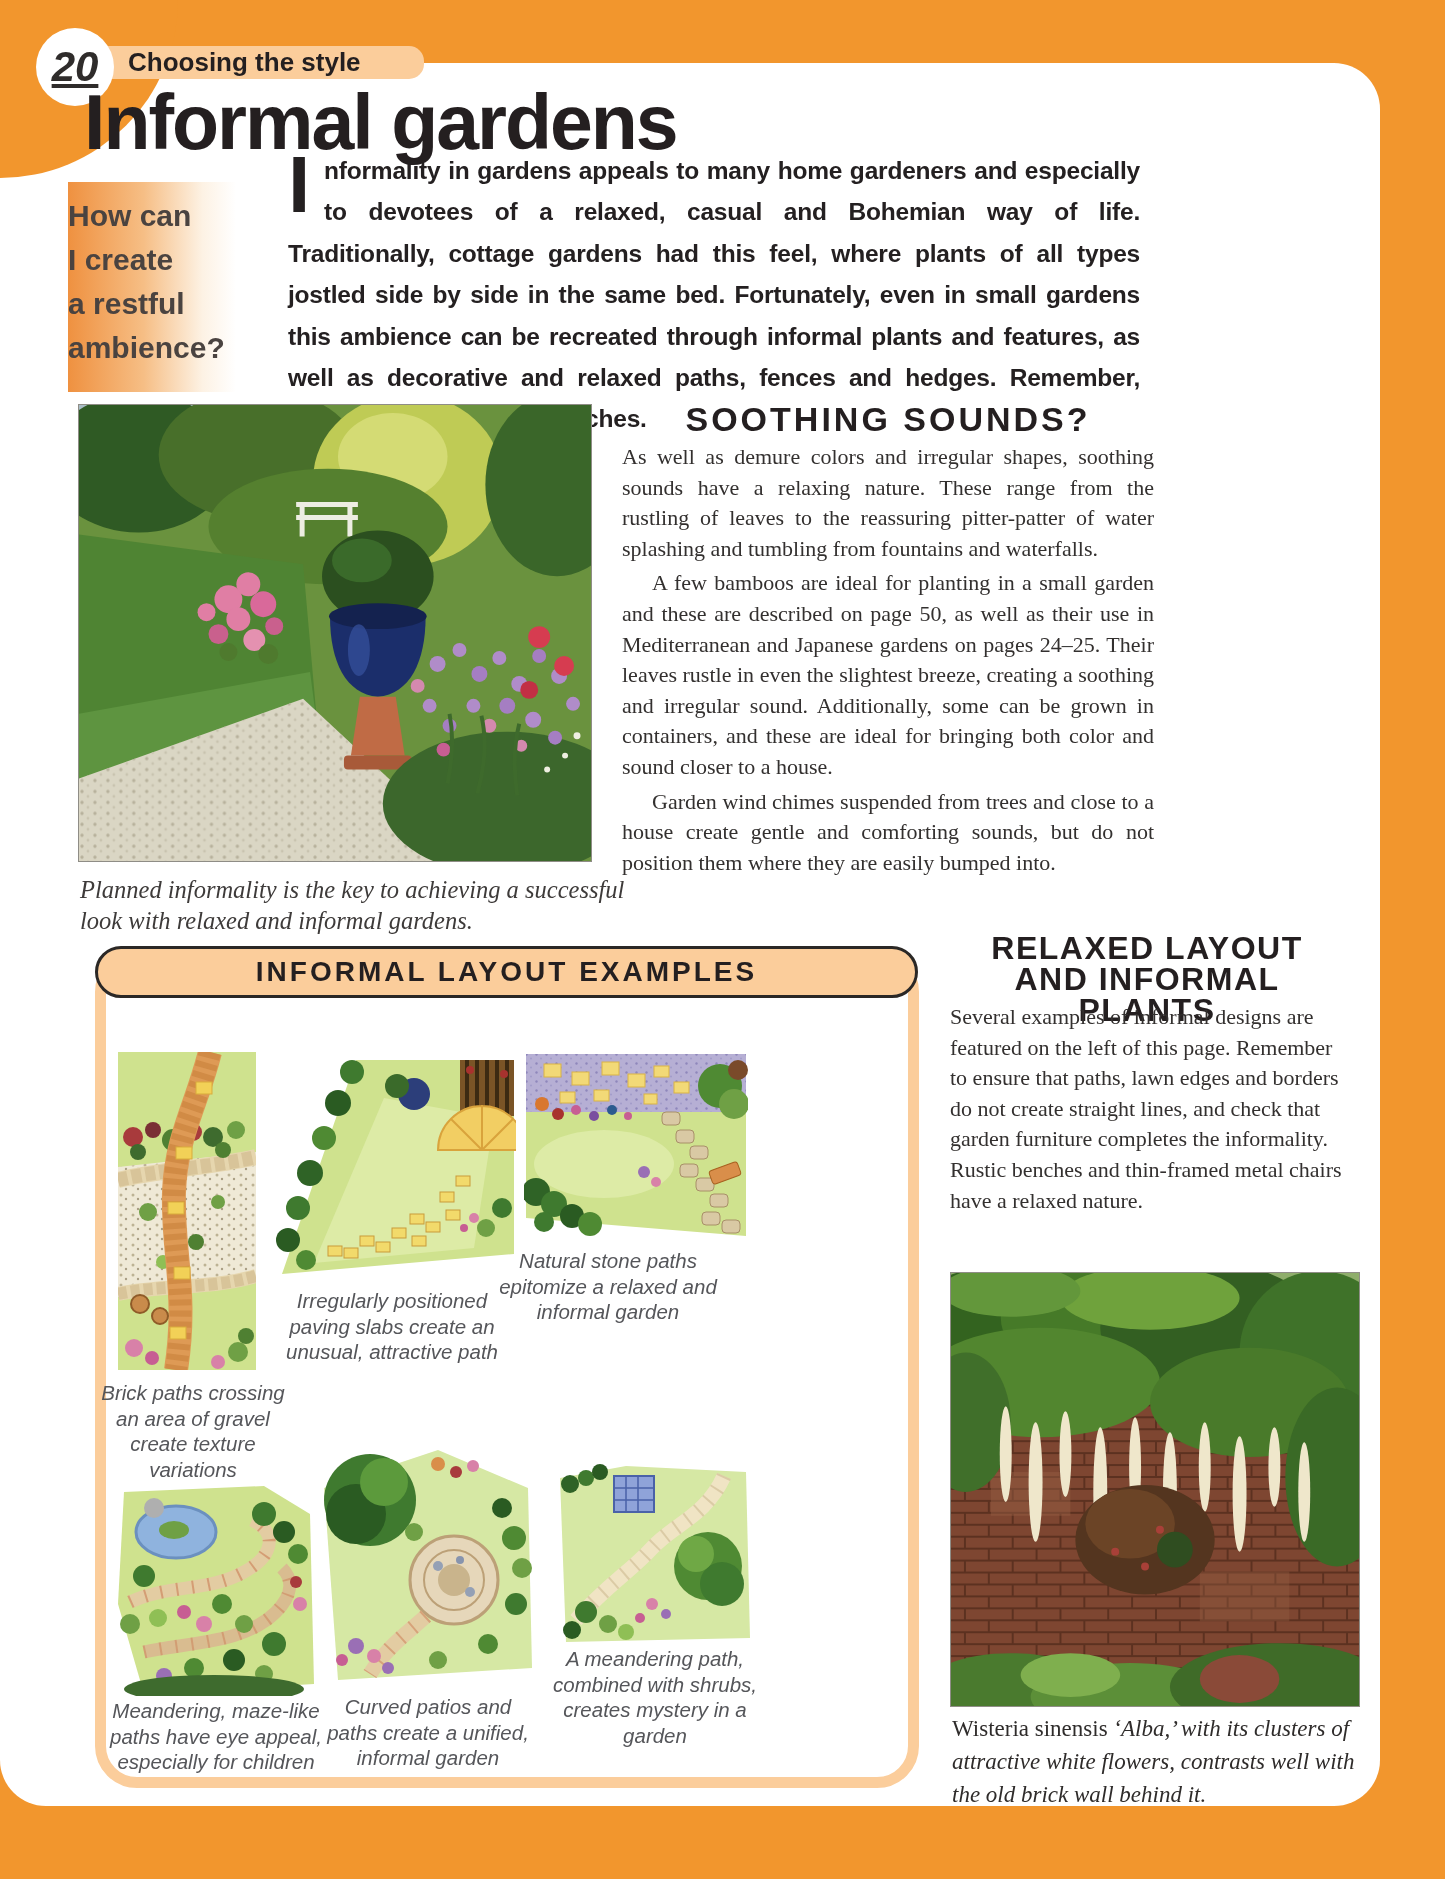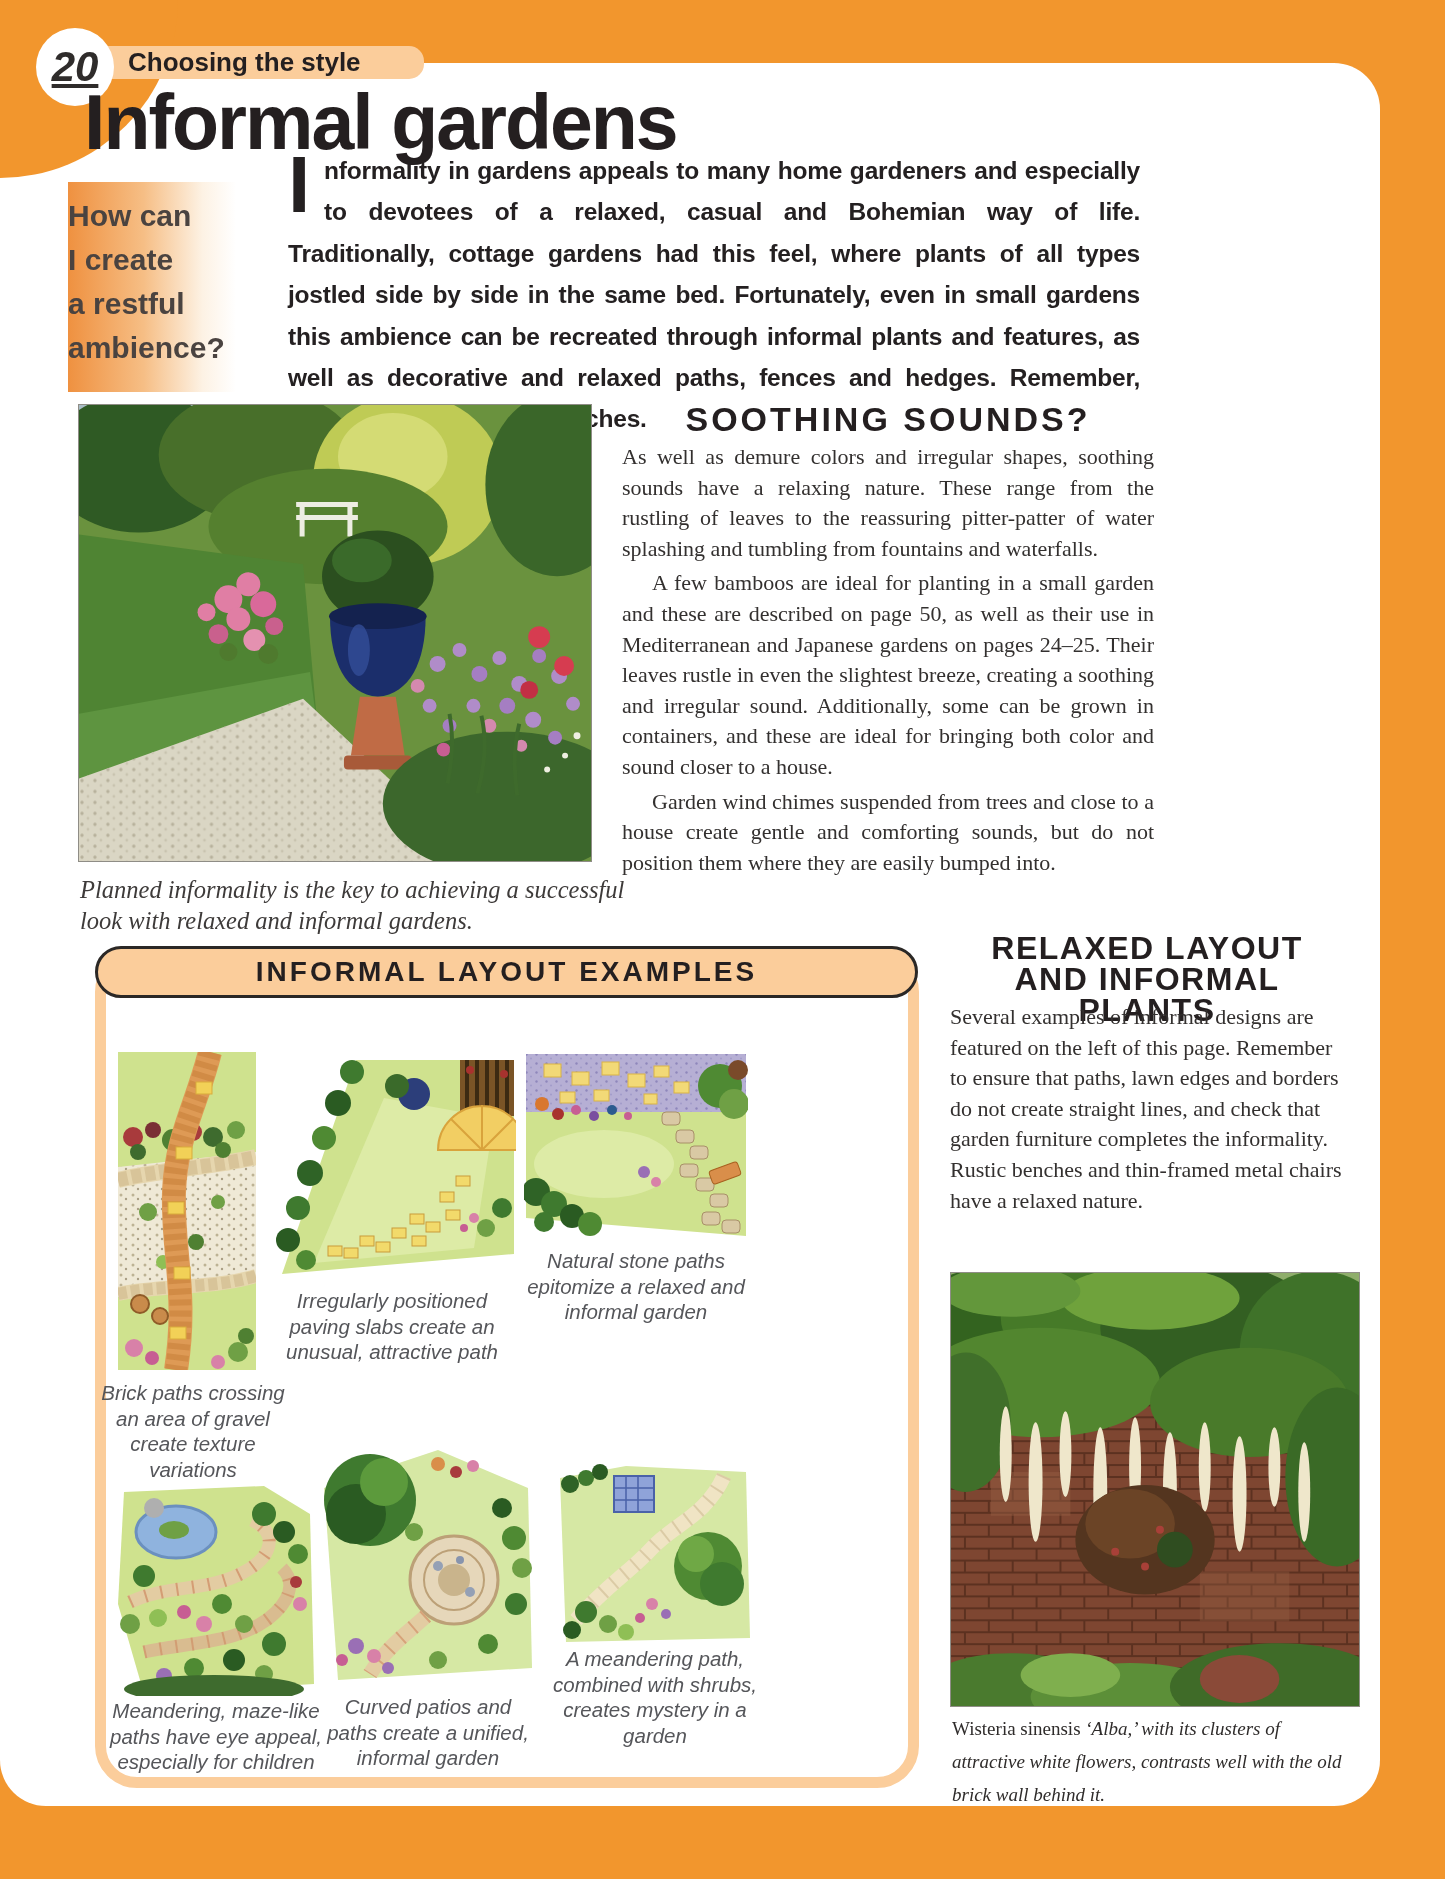--- a/index.html
+++ b/index.html
@@ -43,21 +43,21 @@
   .examples-header{position:absolute;left:95px;top:946px;width:823px;height:52px;box-sizing:border-box;
         background:#FBCD9B;border:3px solid #2B2826;border-radius:26px;display:flex;align-items:center;
         justify-content:center;}
   .examples-header span{font-weight:bold;font-size:28px;letter-spacing:3px;color:#241F20;}
   .ill{position:absolute;}
   .ill svg{display:block;width:100%;height:100%;}
   .hand-caption{position:absolute;font-style:italic;font-size:20.5px;line-height:25.5px;color:#55565A;
         text-align:center;}
   .wisteria{left:950px;top:1272px;width:410px;height:435px;}
   .wisteria-caption{position:absolute;left:952px;top:1712px;width:404px;font-family:"Liberation Serif",serif;
-        font-size:19px;line-height:33px;color:#2F2C2B;}
+        font-size:23px;line-height:33px;color:#2F2C2B;}
   .wisteria-caption .it{font-style:italic;}
 </style>
 </head>
 <body>
 
 <div class="canvas">
   <div class="page"></div>
   <div class="corner-blob"></div>
 
   <div class="section-bar">
@@ -387,21 +387,21 @@
       <circle cx="16" cy="168" r="9" fill="#2A5B22"></circle>
         <circle cx="70" cy="170" r="8" fill="#8FBF55"></circle>
       <circle cx="96" cy="142" r="6" fill="#D881A8"></circle>
         <circle cx="110" cy="152" r="5" fill="#9A6FB5"></circle>
       <circle cx="84" cy="156" r="5" fill="#C75E93"></circle>
     </svg>
   </div>
 
   <div class="hand-caption" style="left:98px;top:1380px;width:190px;">Brick paths crossing an area of gravel create texture variations</div>
   <div class="hand-caption" style="left:272px;top:1288px;width:240px;">Irregularly positioned paving slabs create an unusual, attractive path</div>
-  <div class="hand-caption" style="left:516px;top:1248px;width:240px;text-align:center;">Natural stone paths epitomize a relaxed and informal garden</div>
+  <div class="hand-caption" style="left:488px;top:1248px;width:240px;text-align:center;">Natural stone paths epitomize a relaxed and informal garden</div>
   <div class="hand-caption" style="left:96px;top:1698px;width:240px;">Meandering, maze-like paths have eye appeal, especially for children</div>
   <div class="hand-caption" style="left:320px;top:1694px;width:216px;">Curved patios and paths create a unified, informal garden</div>
   <div class="hand-caption" style="left:540px;top:1646px;width:230px;">A meandering path, combined with shrubs, creates mystery in a garden</div>
 
   <div class="photo-frame wisteria" style="position:absolute;">
     <svg viewBox="0 0 410 435">
       <defs>
         <pattern id="bricks" patternUnits="userSpaceOnUse" width="48" height="24">
           <rect width="48" height="24" fill="#7E4631"></rect>
           <path d="M0 1 H48 M0 13 H48" stroke="#5C3120" stroke-width="2"></path>

